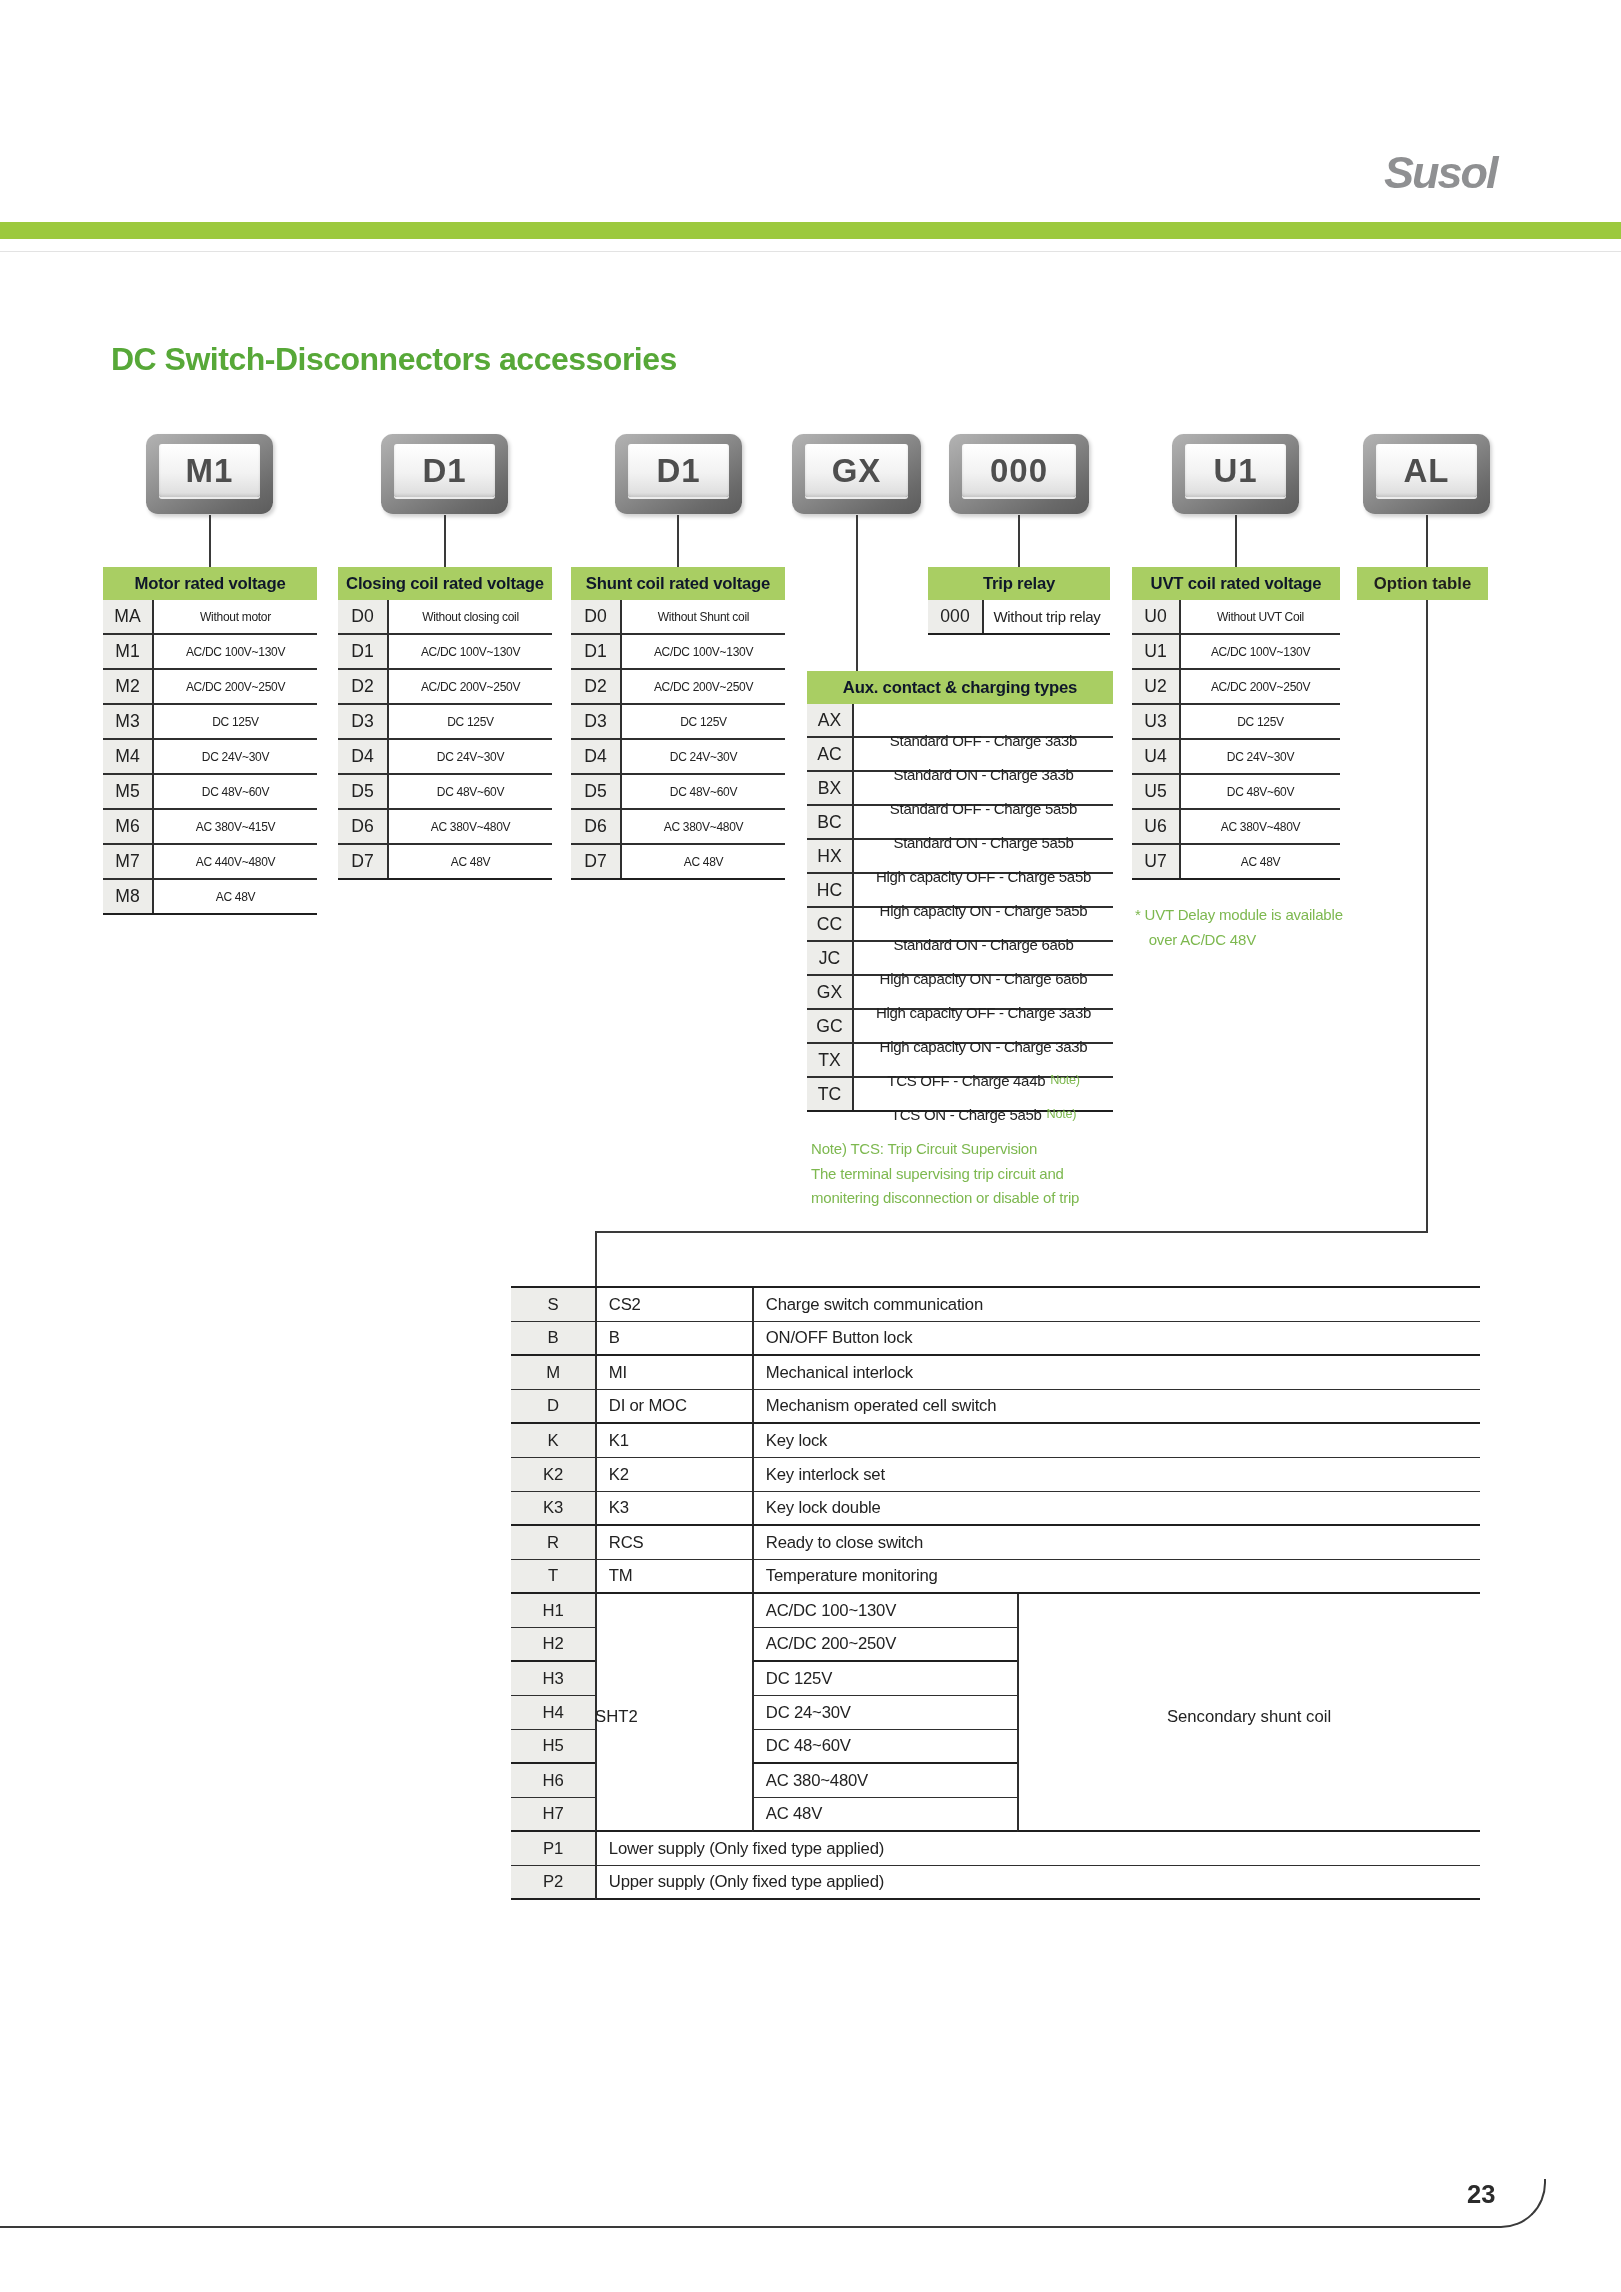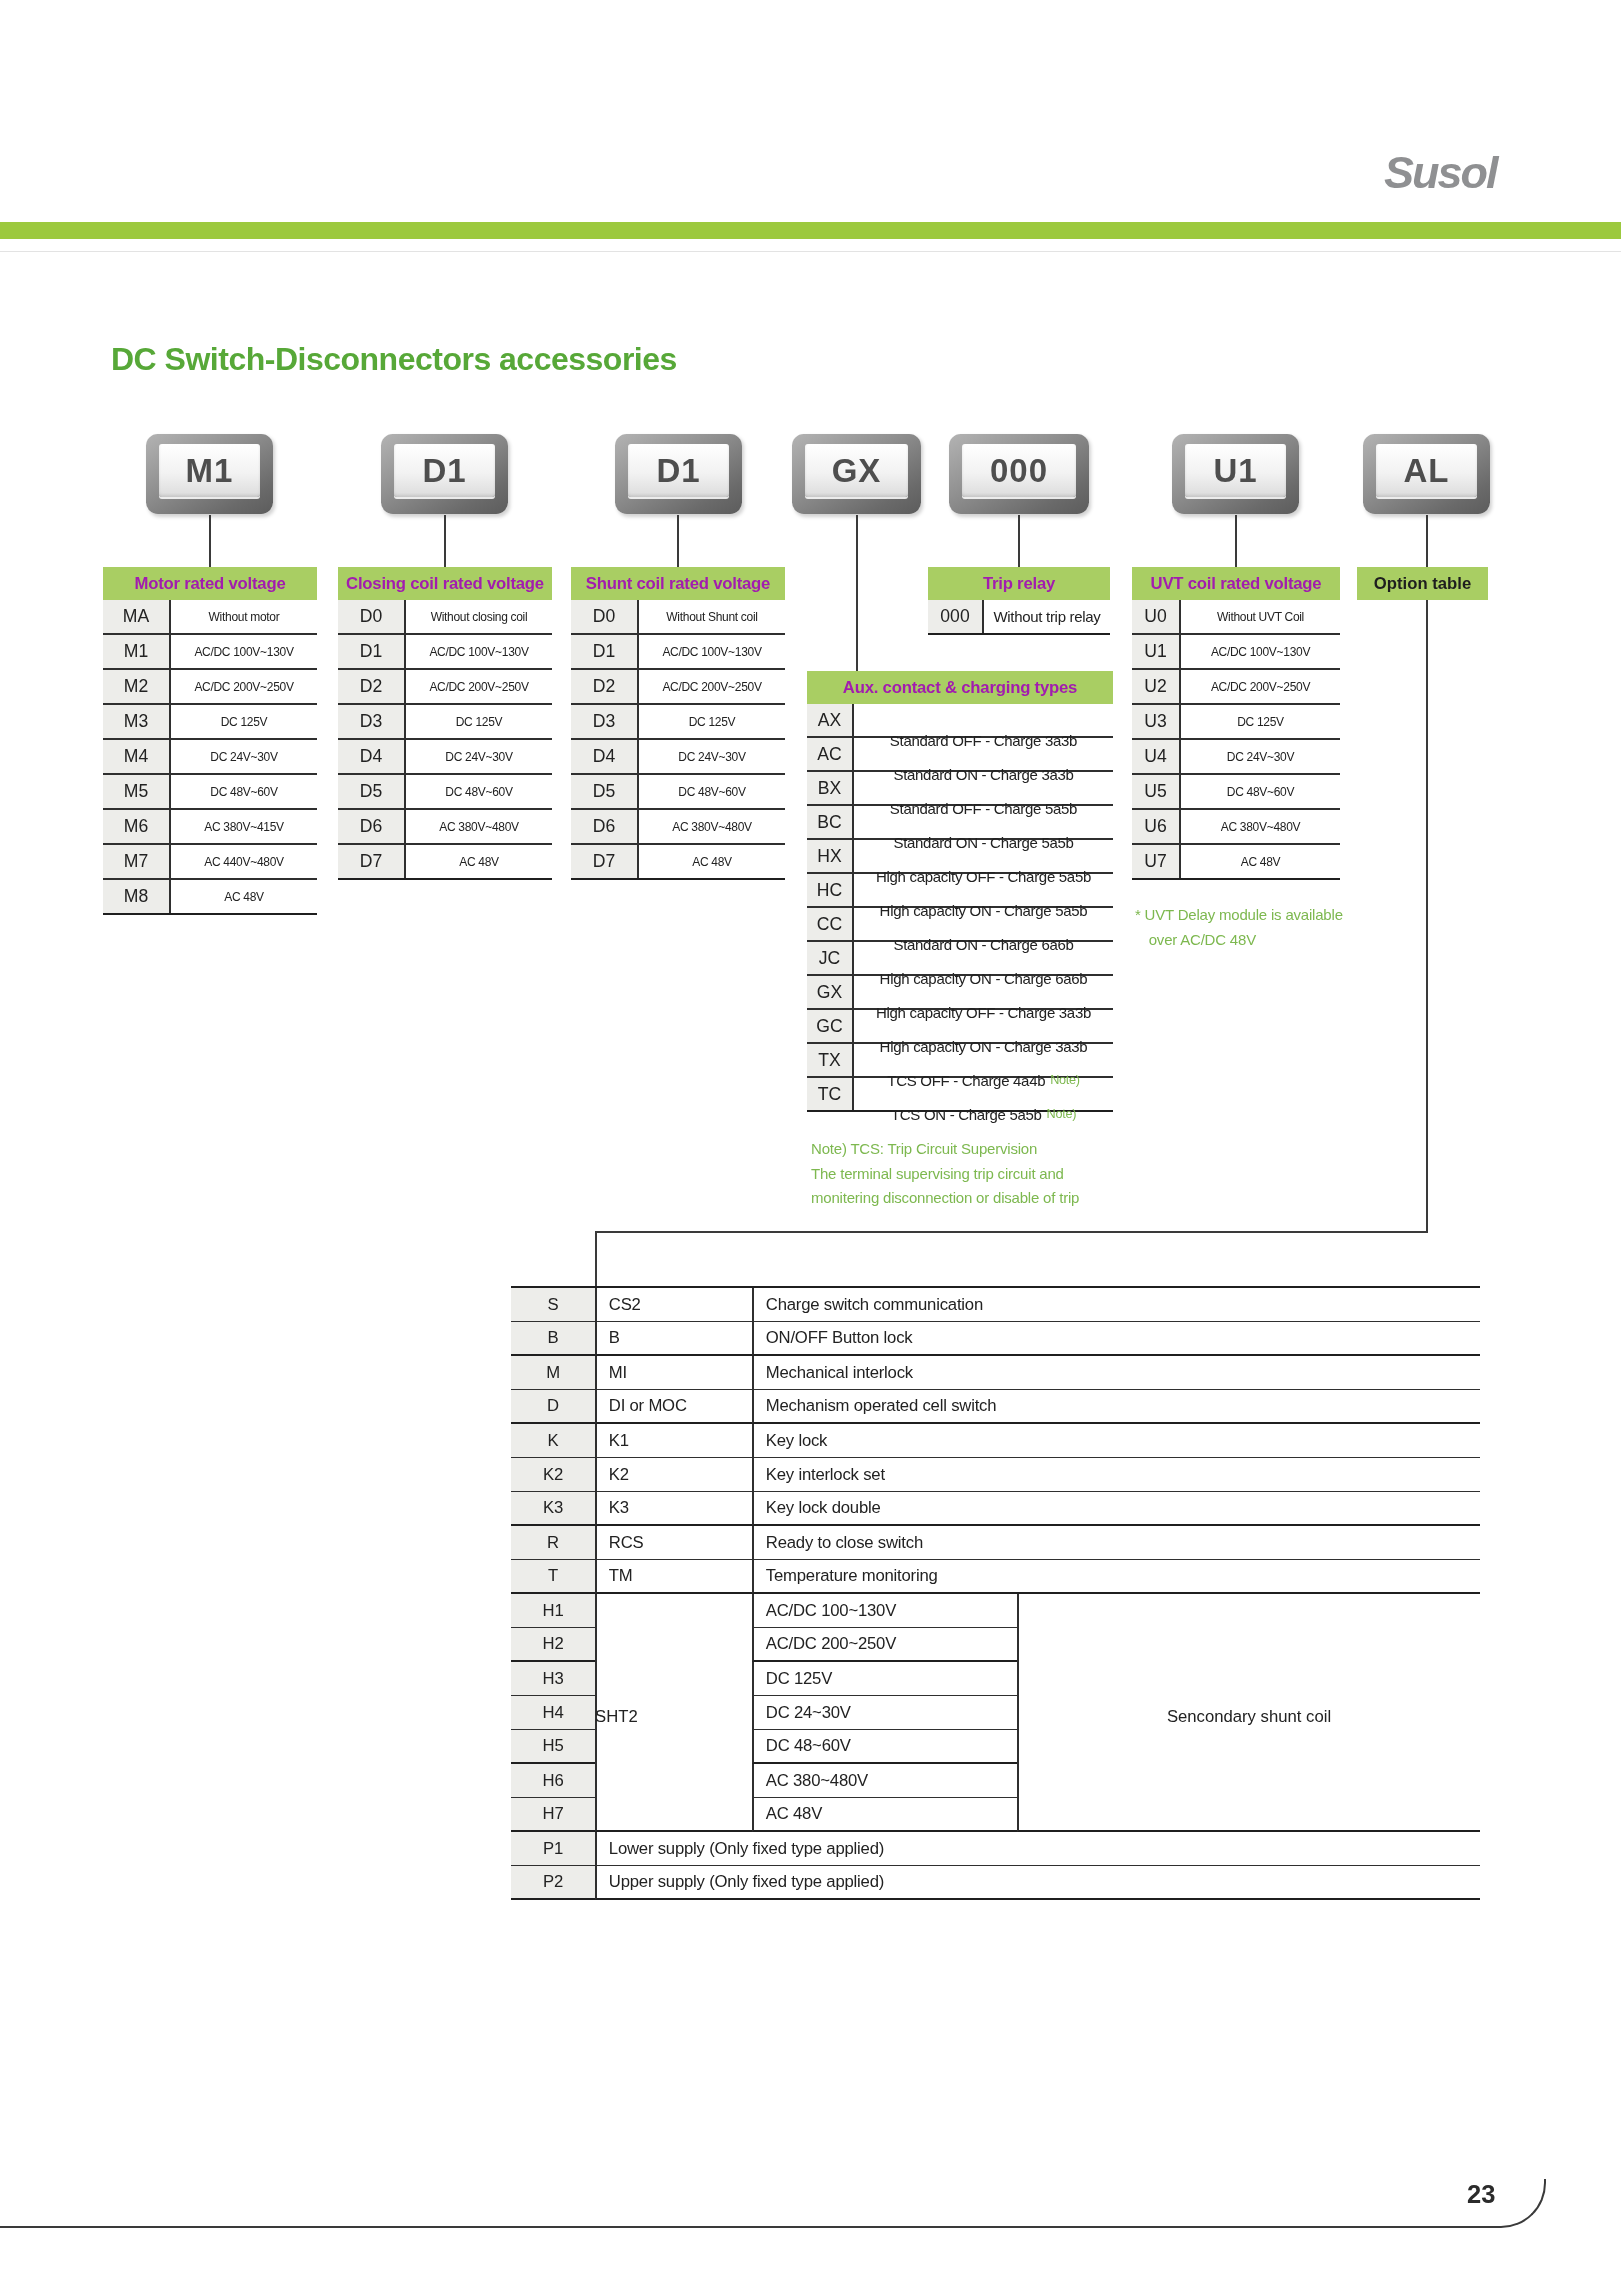--- a/index.html
+++ b/index.html
@@ -33,24 +33,24 @@
     display:flex;align-items:center;justify-content:center;}
   .klabel{font-size:33px;font-weight:bold;color:#4e4e4e;letter-spacing:1px;}
 
   
   .vline{position:absolute;width:2px;background:#3a3a3a;}
   .hline{position:absolute;height:2px;background:#3a3a3a;}
 
   
   .vtable{position:absolute;}
   .vhead{height:33px;background:var(--header-green);display:flex;align-items:center;justify-content:center;
-    font-size:16.7px;font-weight:bold;color:#a21caf;letter-spacing:-0.2px;}
+    font-size:16.7px;font-weight:bold;color:#0f172a;letter-spacing:-0.2px;}
   .vrow{display:flex;height:35px;border-bottom:2px solid var(--border-dark);}
   .vrow:last-child{border-bottom:2.9px solid #1f1f1f;}
-  .vcode{width:68px;background:#ededea;border-right:2px solid var(--border-dark);
+  .vcode{width:51px;background:#ededea;border-right:2px solid var(--border-dark);
     display:flex;align-items:center;justify-content:center;font-size:17.6px;}
   .vval{flex:1;display:flex;align-items:center;justify-content:center;font-size:12px;letter-spacing:-0.3px;}
   .vnotetag{color:var(--note-green);font-size:12.7px;margin-left:4.9px;}
   .aux .vrow{height:34px;}
   .aux .vcode{width:47px;}
   .aux .vval{font-size:15px;margin-top:36px;}
   .trip .vcode{width:56px;}
   .trip .vval{font-size:15px;}
   .uvt .vcode{width:49px;}
 

